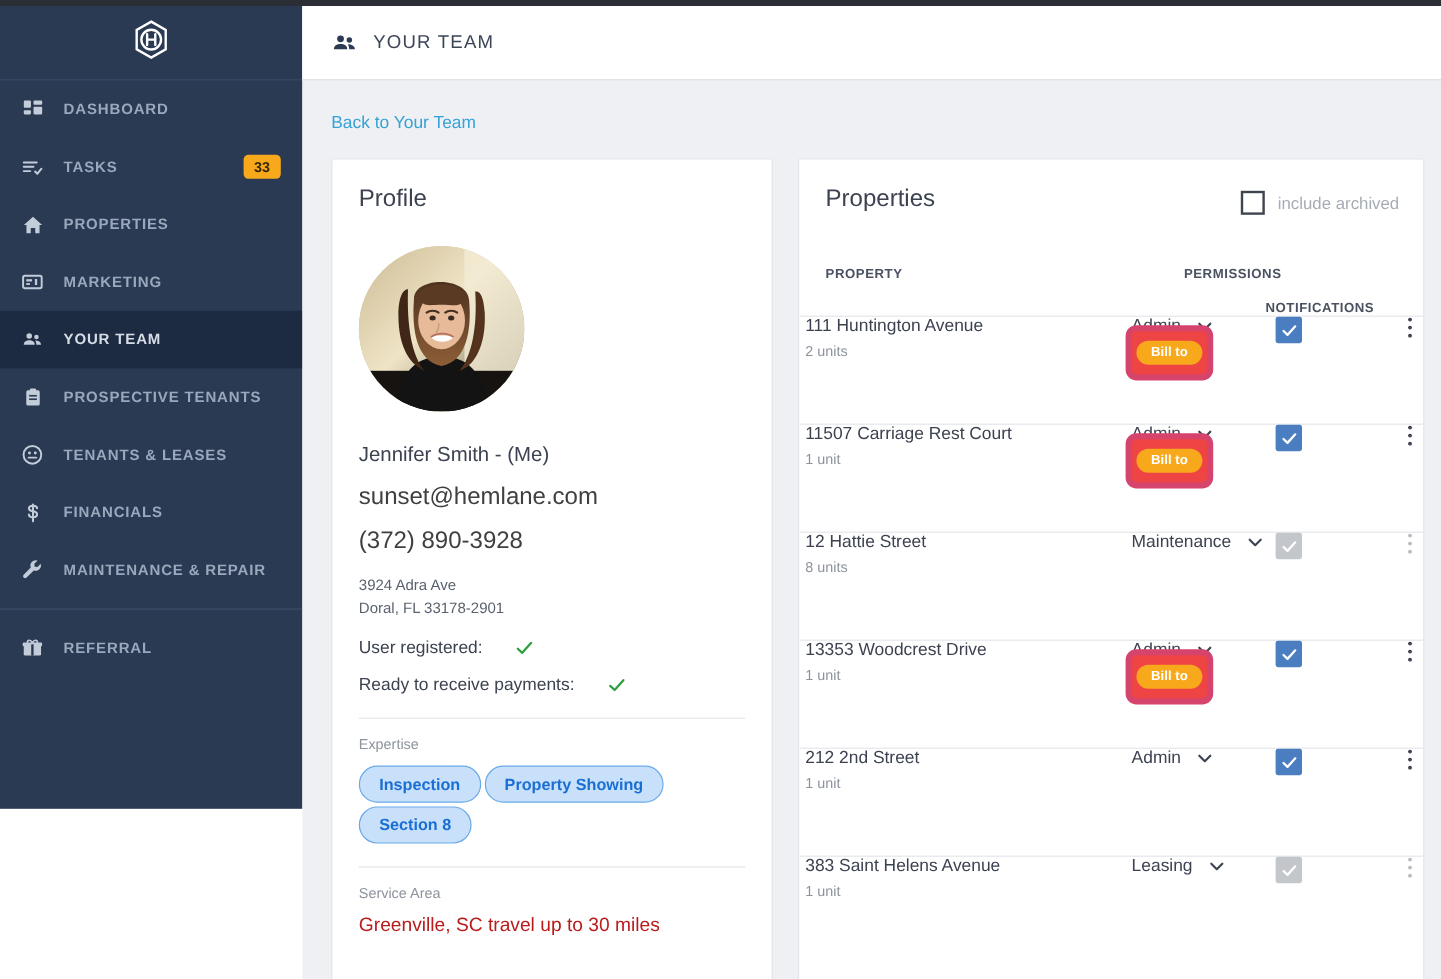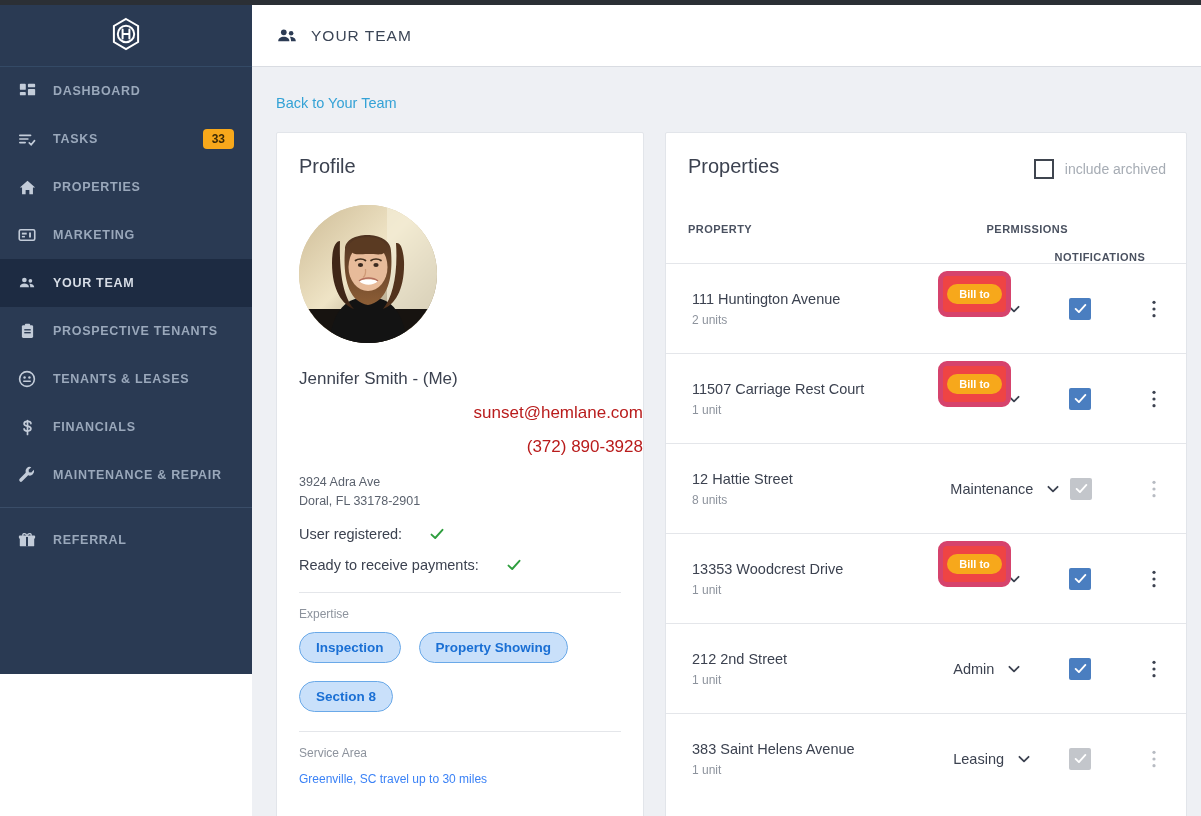--- a/index.html
+++ b/index.html
@@ -125,25 +125,24 @@
     background: #d8c9a8;
   }
   .avatar svg { display:block; }
   .prof-name {
     margin: 26px 0 0 22px;
     font-size: 17px; color: #3c4250;
   }
   .prof-link {
     display: block;
     margin: 14px 0 0 22px;
-    font-size: 17px;
-    color: #b91c1c;
+    font-size: 20px;
+    color: #404040;
     text-decoration: none;
     cursor: pointer;
-    text-align: right;
   }
   .prof-addr {
     margin: 16px 0 0 22px;
     font-size: 12.5px;
     color: #5b626e;
     line-height: 19px;
   }
   .prof-status {
     margin: 15px 0 0 22px;
     font-size: 14.5px;
@@ -155,36 +154,36 @@
     height: 1px; background: #e4e6ea;
     margin: 19px 22px 0 22px;
   }
   .sub-label {
     margin: 14px 0 0 22px;
     font-size: 12px; color: #8d939d;
   }
   .tags {
     margin: 11px 0 0 22px;
     display: flex; flex-wrap: wrap;
-    gap: 18px; width: 320px;
+    gap: 3px; width: 320px;
   }
   .tag {
     border: 1px solid #6aa9e8;
     background: #c9e0fa;
     color: #1a6fd4;
     border-radius: 16px;
     padding: 7px 16px;
     font-size: 13.5px;
     font-weight: bold;
     cursor: pointer;
   }
   .service-text {
     margin: 12px 0 0 22px;
-    font-size: 12px;
-    color: #3b82f6;
+    font-size: 16px;
+    color: #b91c1c;
   }
 
   
   .props-head {
     display: flex; align-items: flex-start;
     justify-content: space-between;
     padding-right: 20px;
   }
   .archived-box {
     display: flex; align-items: center;
@@ -208,22 +207,22 @@
     font-size: 11px;
     font-weight: bold;
     letter-spacing: 0.45px;
     color: #4a5160;
   }
   .ch-prop   { width: 272px; }
   .ch-perm   { width: 96px; padding-left: 28px; }
   .ch-notif  { width: 110px; margin-top: 28px; }
 
   .row {
-    display: flex; align-items: center;
-    padding: 0 26px;
+    display: flex; align-items: flex-start;
+    padding: 0 5px;
     height: 90px;
     border-top: 1px solid #e4e6ea;
     position: relative;
   }
   .row:first-of-type { border-top: 1px solid #e4e6ea; }
   .cell-prop { width: 272px; }
   .prop-name { font-size: 14.5px; color: #3c4250; }
   .prop-units { font-size: 12px; color: #8d939d; margin-top: 6px; }
 
   .cell-perm {

